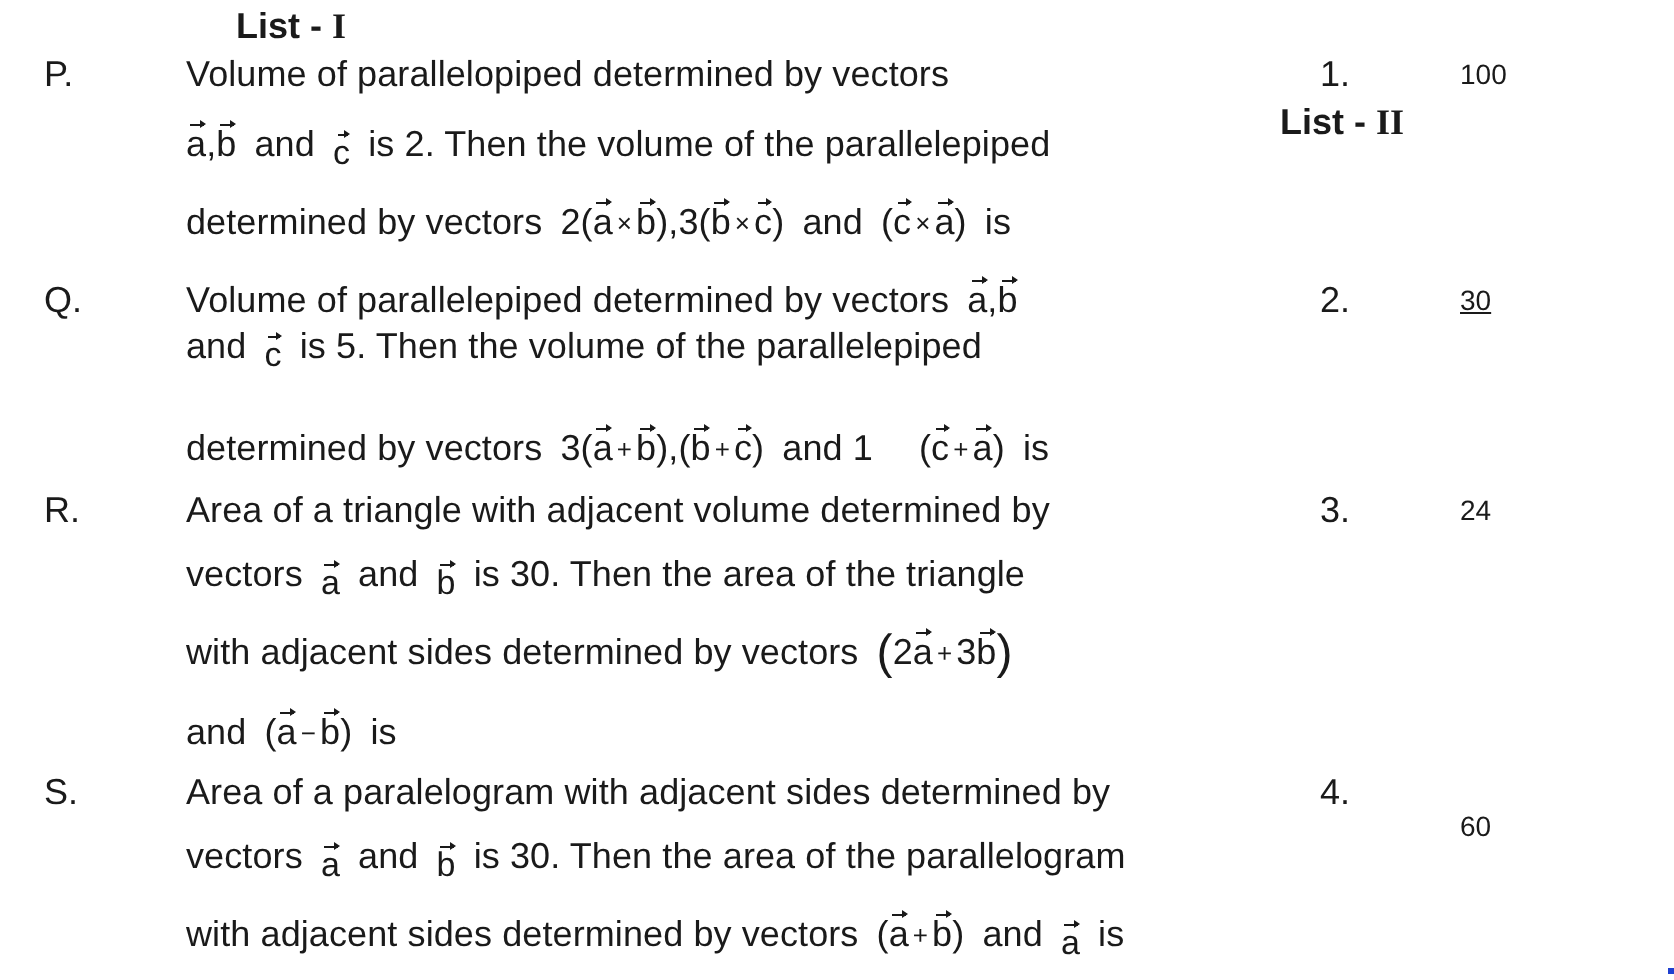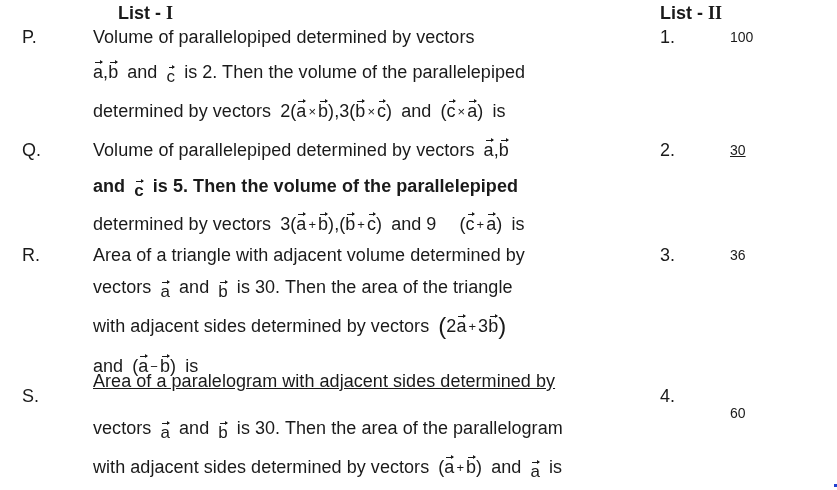--- a/index.html
+++ b/index.html
@@ -92,21 +92,21 @@
     height: 3px;
     background: #1f3fd0;
   }
 </style>
 </head>
 <body>
 
 <div class="hdr" style="left:93px;margin-left:25px;">
   <span>List - </span><span class="roman">I</span>
 </div>
-<div class="hdr" style="left:660px;">
+<div class="hdr" style="left:640px;margin-top:48px;">
   <span>List - </span><span class="roman">II</span>
 </div>
 
 <div>
   <div class="lbl" style="top:26px;">P.</div>
   <div class="line" style="top:26px;">Volume of parallelopiped determined by vectors</div>
   <div class="line" style="top:61px;text-align:right;">
     <span class="math" style="margin-left:0"><span class="vec">a</span><span>,</span><span class="vec">b</span></span>
     <span>and</span>
     <span class="math"><span class="vec low">c</span></span>
@@ -122,29 +122,29 @@
   <div class="num" style="top:26px;">1.</div>
   <div class="val" style="top:26px;">100</div>
 </div>
 
 <div>
   <div class="lbl" style="top:139px;">Q.</div>
   <div class="line" style="top:139px;">
     <span>Volume of parallelepiped determined by vectors</span>
     <span class="math"><span class="vec">a</span><span>,</span><span class="vec">b</span></span>
   </div>
-  <div class="line" style="top:175px;font-weight:bold;">
+  <div class="line" style="top:162px;">
     <span>and</span>
     <span class="math"><span class="vec low">c</span></span>
     <span>is 5. Then the volume of the parallelepiped</span>
   </div>
   <div class="line" style="top:213px;">
     <span>determined by vectors</span>
     <span class="math"><span>3</span><span>(</span><span class="vec">a</span><span class="op">+</span><span class="vec">b</span><span>)</span><span>,</span><span>(</span><span class="vec">b</span><span class="op">+</span><span class="vec">c</span><span>)</span></span>
-    <span>and 9</span>
+    <span>and 1</span>
     <span class="math" style="margin-left:18px"><span>(</span><span class="vec">c</span><span class="op">+</span><span class="vec">a</span><span>)</span></span>
     <span>is</span>
   </div>
   <div class="num" style="top:139px;">2.</div>
   <div class="val" style="top:139px;text-decoration:underline;">30</div>
 </div>
 
 <div>
   <div class="lbl" style="top:244px;">R.</div>
   <div class="line" style="top:244px;">Area of a triangle with adjacent volume determined by</div>
@@ -158,26 +158,26 @@
   <div class="line" style="top:315px;">
     <span>with adjacent sides determined by vectors</span>
     <span class="math"><span class="big-paren">(</span><span>2</span><span class="vec">a</span><span class="op">+</span><span>3</span><span class="vec">b</span><span class="big-paren">)</span></span>
   </div>
   <div class="line" style="top:355px;">
     <span>and</span>
     <span class="math"><span>(</span><span class="vec">a</span><span class="op">−</span><span class="vec">b</span><span>)</span></span>
     <span>is</span>
   </div>
   <div class="num" style="top:244px;">3.</div>
-  <div class="val" style="top:244px;">36</div>
+  <div class="val" style="top:244px;">24</div>
 </div>
 
 <div>
   <div class="lbl" style="top:385px;">S.</div>
-  <div class="line" style="top:370px;text-decoration:underline;">Area of a paralelogram with adjacent sides determined by</div>
+  <div class="line" style="top:385px;">Area of a paralelogram with adjacent sides determined by</div>
   <div class="line" style="top:417px;text-align:right;">
     <span>vectors</span>
     <span class="math"><span class="vec low">a</span></span>
     <span>and</span>
     <span class="math"><span class="vec low">b</span></span>
     <span>is 30. Then the area of the parallelogram</span>
   </div>
   <div class="line" style="top:456px;">
     <span>with adjacent sides determined by vectors</span>
     <span class="math"><span>(</span><span class="vec">a</span><span class="op">+</span><span class="vec">b</span><span>)</span></span>

